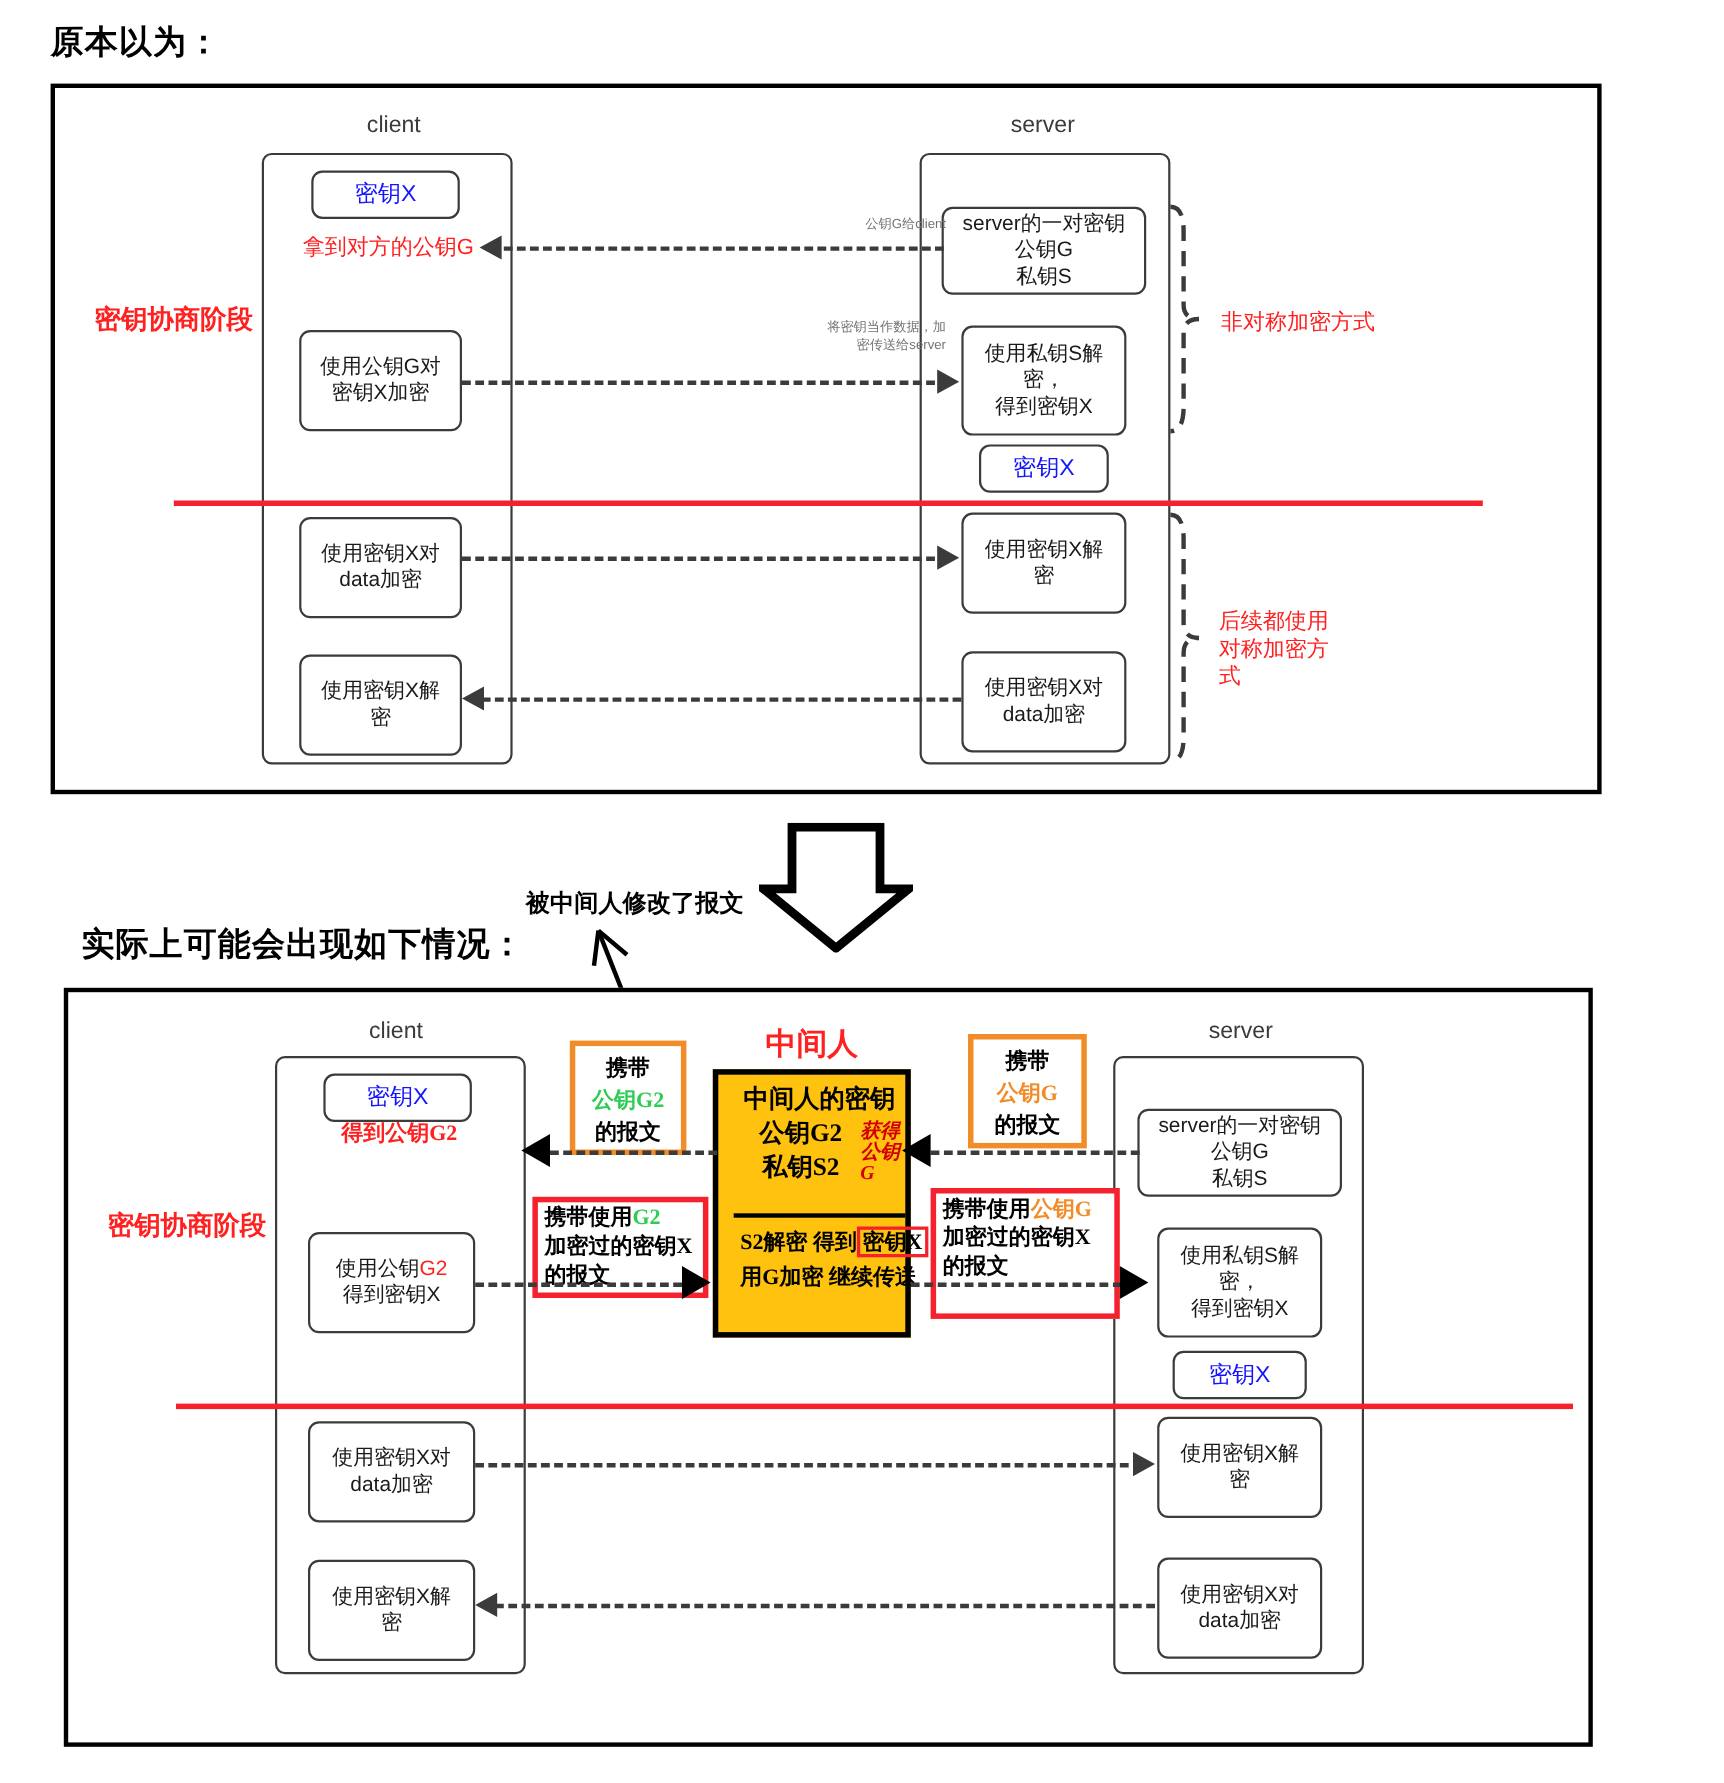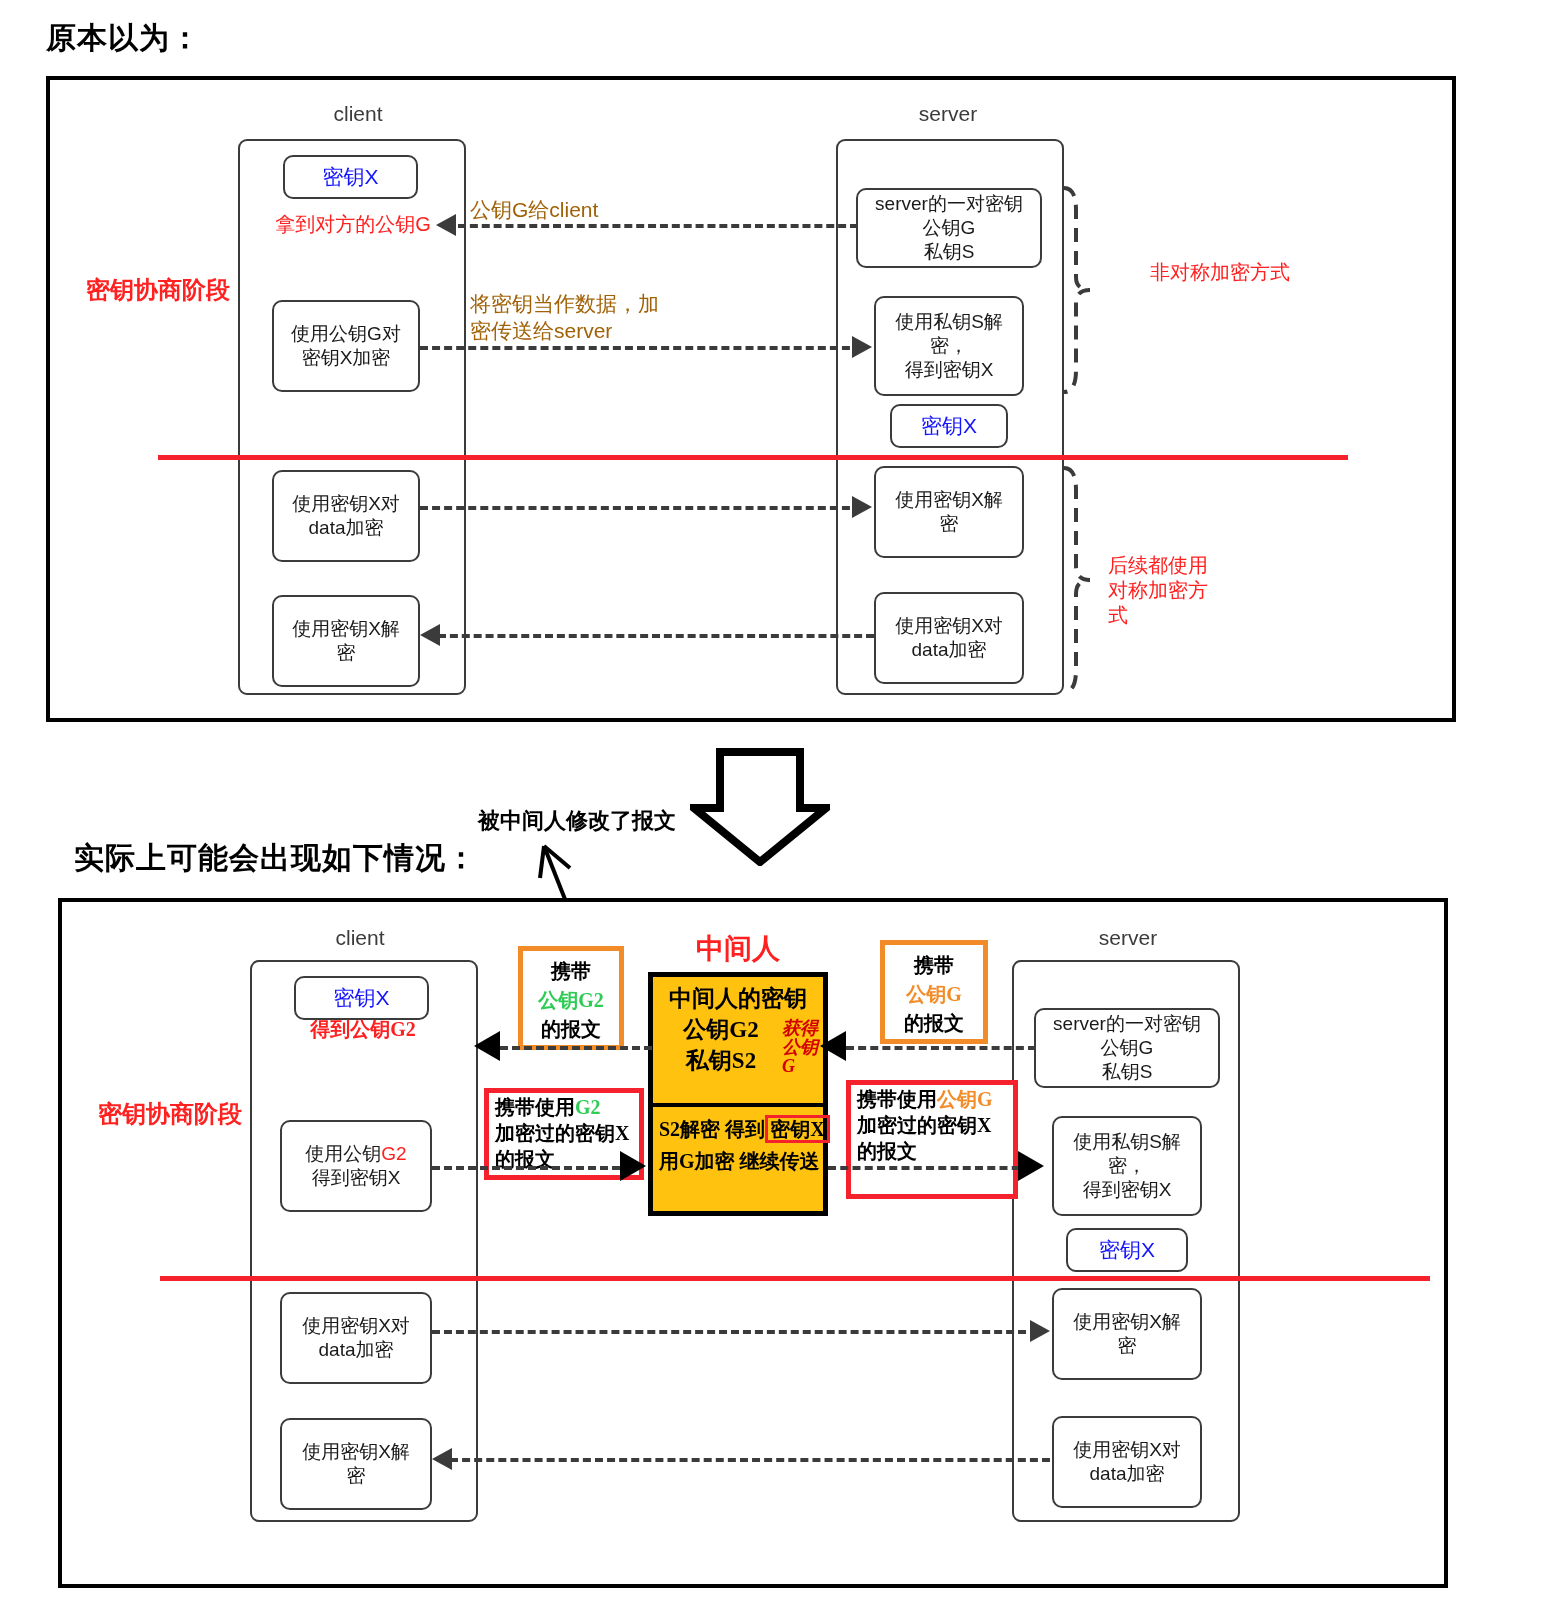--- a/index.html
+++ b/index.html
@@ -99,23 +99,23 @@
     border-top:15px solid transparent;
     border-bottom:15px solid transparent;
     border-left:26px solid #000;
   }
   .arrowL.big{
     border-top:15px solid transparent;
     border-bottom:15px solid transparent;
     border-right:26px solid #000;
   }
   .conn-label{
-    font-size:21px;
-    color:#a16207;
-    text-align:left;
+    font-size:12px;
+    color:#737373;
+    text-align:right;
     line-height:1.3;
     white-space:nowrap;
   }
 
   
   .redline{ background:#f5222d; height:5px; }
 
   
   .brace svg{ display:block; }
 
@@ -128,20 +128,21 @@
     font-weight:bold;
     font-size:28px;
     white-space:nowrap;
     text-align:center;
   }
   .mitmbox{
     border:5px solid #000;
     background:#ffc20e;
     font-family:"Liberation Serif","DejaVu Serif",serif;
     font-weight:bold;
+    padding-left:14px;
   }
   .mitm-top{
     padding:6px 8px 8px 8px;
     border-bottom:4px solid #000;
     position:relative;
     text-align:center;
     font-size:23px;
     color:#000;
     line-height:1.35;
   }
@@ -256,21 +257,21 @@
 <div class="abs hline" style="left:438px; top:634px; width:436px;"></div>
 <div class="abs arrowL" style="left:420px; top:624px;"></div>
 
 <div class="abs redline" style="left:158px; top:455px; width:1190px;"></div>
 
 <div class="abs brace" style="left:1060px; top:182px;">
   <svg width="36" height="216" viewBox="0 0 36 216">
     <path d="M4 6 Q16 6 16 28 L16 95 Q16 108 30 108 Q16 108 16 121 L16 188 Q16 210 4 210" fill="none" stroke="#3b3b3b" stroke-width="4" stroke-dasharray="14,9"></path>
   </svg>
 </div>
-<div class="abs sidenote" style="left:1110px; top:260px; white-space:nowrap;margin-left:40px;">非对称加密方式</div>
+<div class="abs sidenote" style="left:1110px; top:281px; white-space:nowrap;">非对称加密方式</div>
 
 <div class="abs brace" style="left:1060px; top:462px;">
   <svg width="36" height="236" viewBox="0 0 36 236">
     <path d="M4 6 Q16 6 16 28 L16 104 Q16 118 30 118 Q16 118 16 132 L16 208 Q16 230 4 230" fill="none" stroke="#3b3b3b" stroke-width="4" stroke-dasharray="14,9"></path>
   </svg>
 </div>
 <div class="abs sidenote" style="left:1108px; top:553px; white-space:pre-line;">后续都使用
 对称加密方
 式</div>
 

